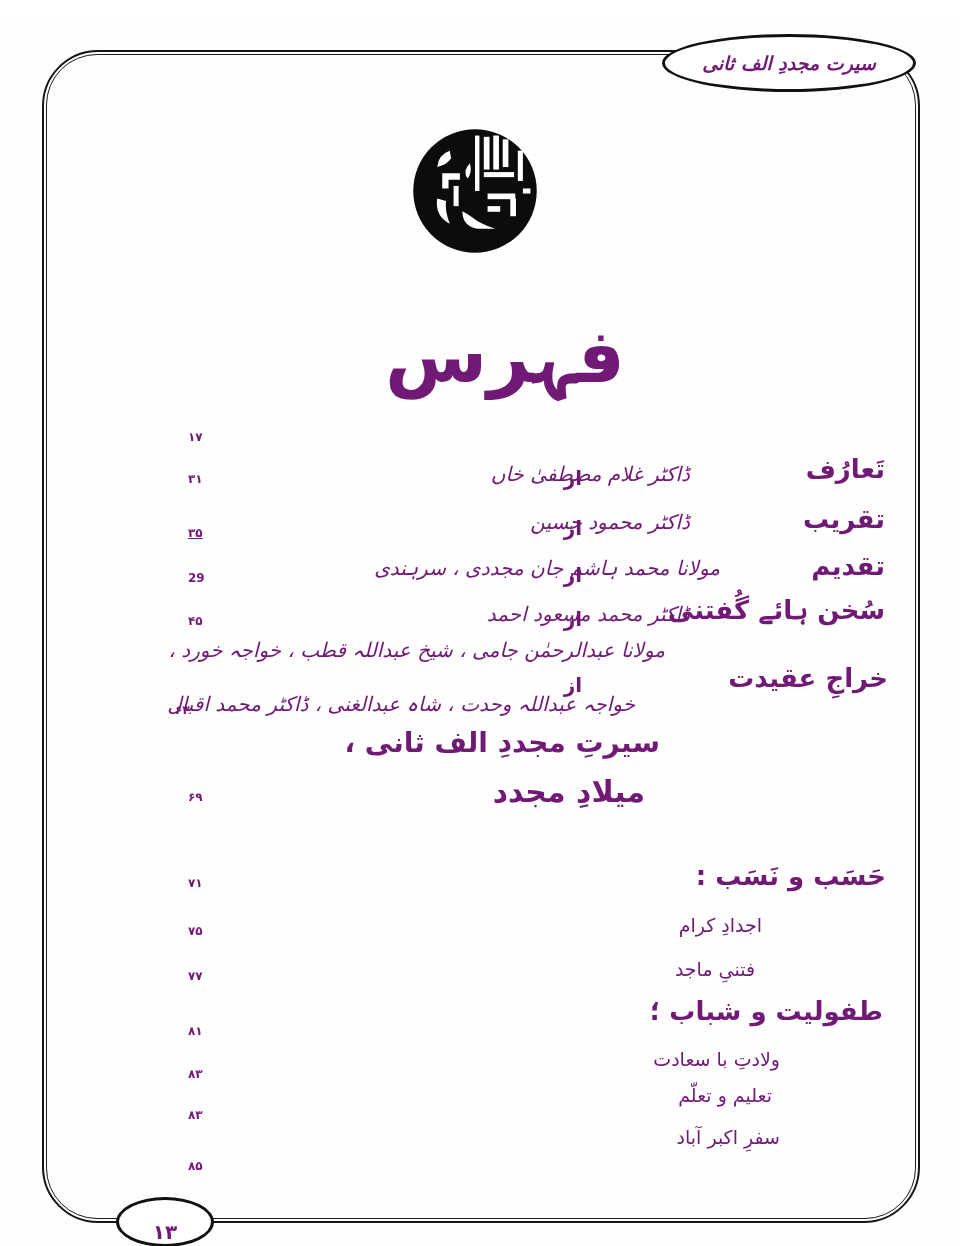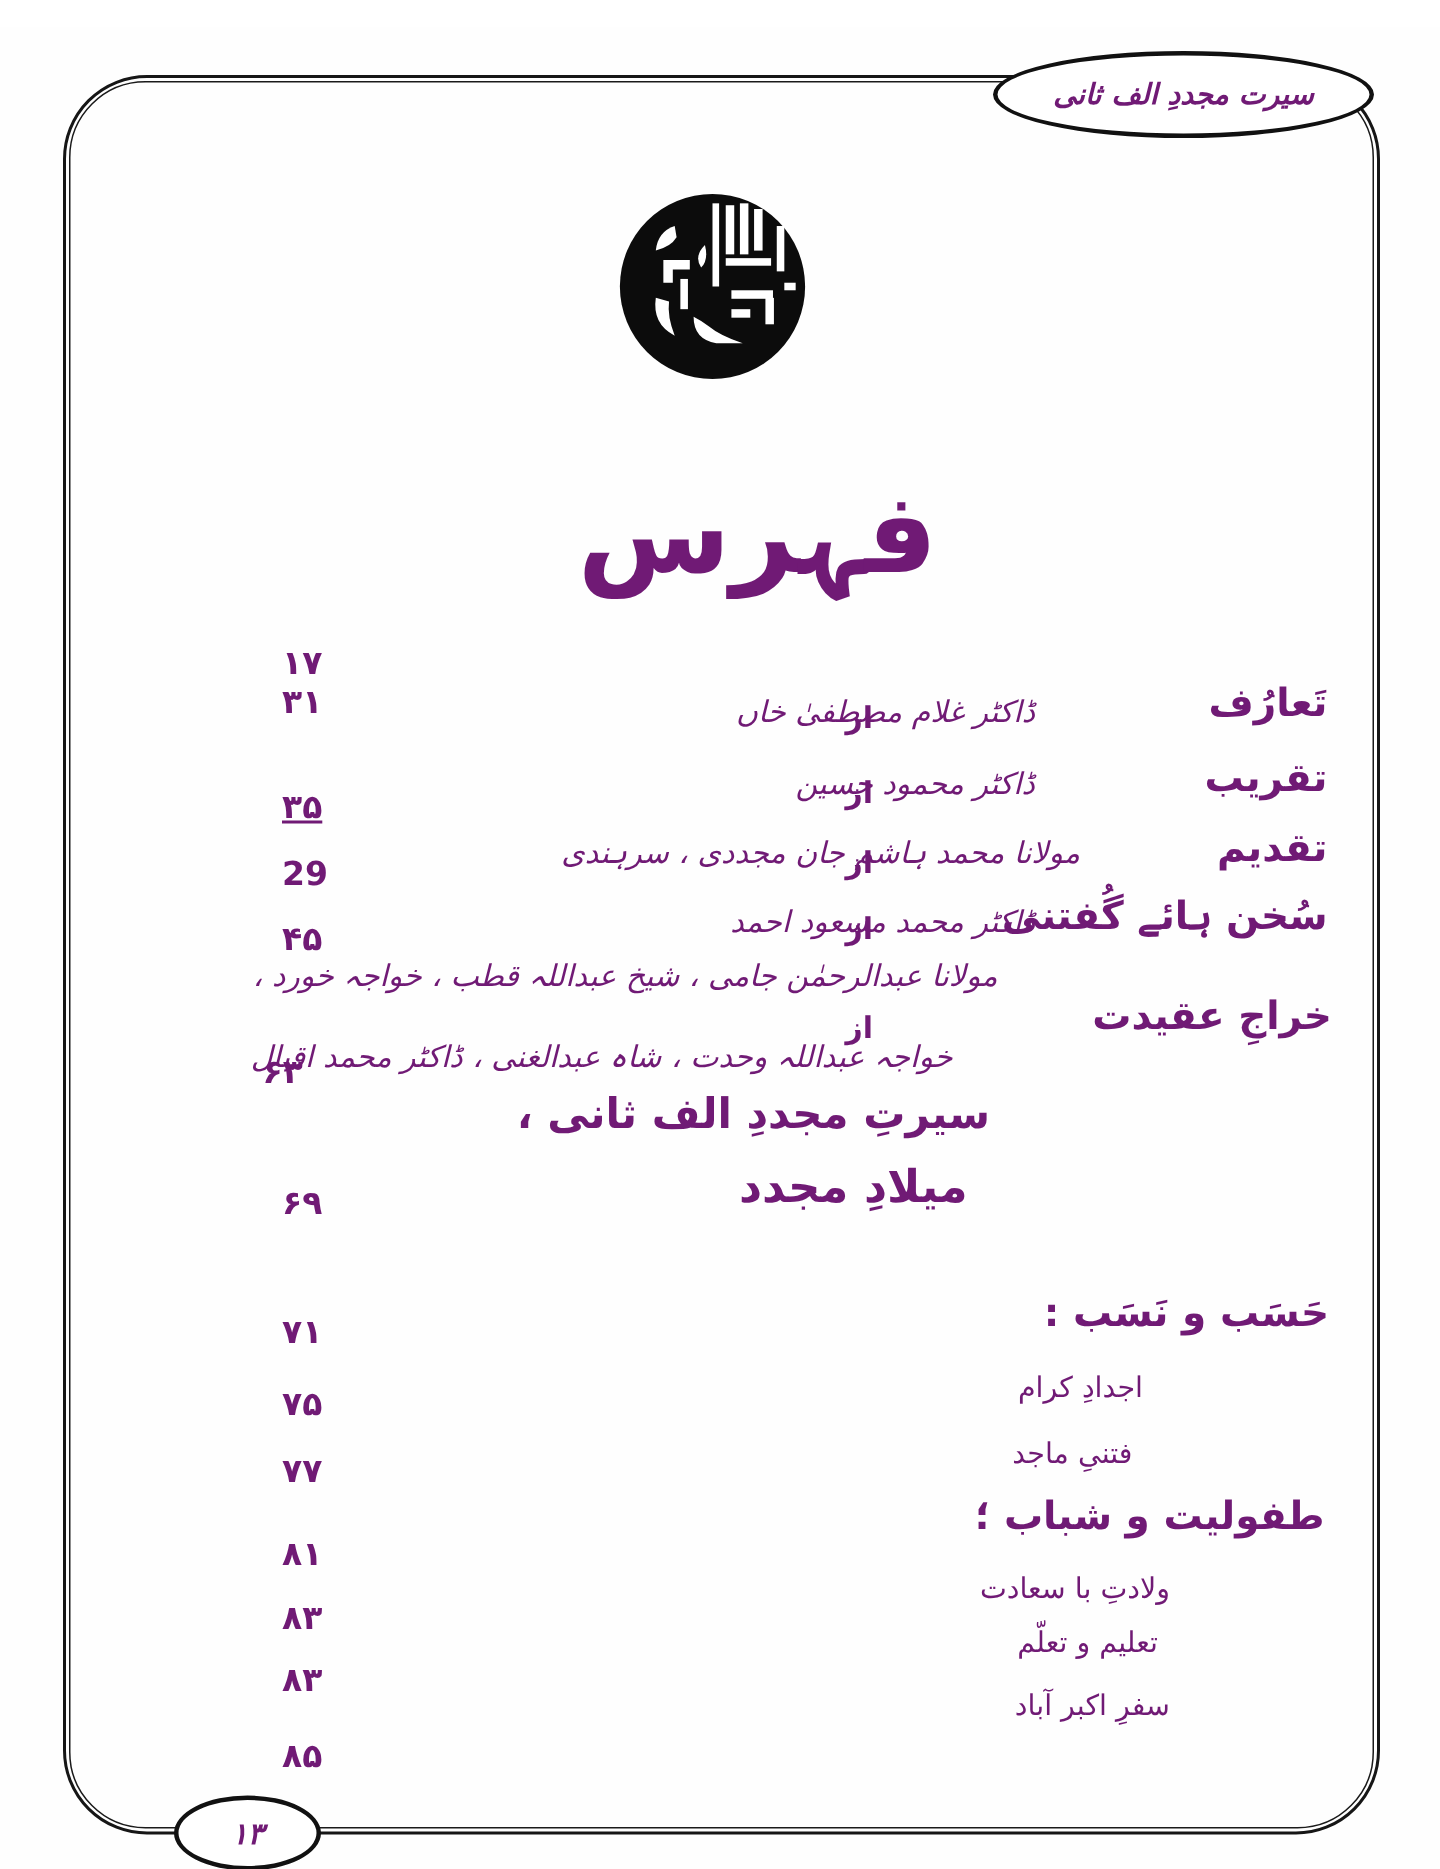--- a/index.html
+++ b/index.html
@@ -31,43 +31,43 @@
   .big-title{
     position:absolute;left:370px;top:292px;width:270px;text-align:center;
     font-size:74px;font-weight:bold;direction:rtl;line-height:1.25;
   }
   
   .t,.s,.a,.num{position:absolute;white-space:nowrap;direction:rtl;}
   .t{font-weight:bold;font-size:26px;}
   .s{font-size:20px;font-weight:bold;}
   .a{font-size:20px;font-style:italic;}
   .sub{font-size:19px;font-weight:normal;}
-  .num{font-size:22px;font-weight:bold;left:188px;}
+  .num{font-size:12px;font-weight:bold;left:188px;}
   .ctr{font-size:28px;}
   
   .e1t{top:436px;right:75px;}   .e1s{top:448px;right:378px;} .e1a{top:444px;right:270px;} .e1n{top:412px;}
-  .e2t{top:486px;right:75px;}   .e2s{top:498px;right:378px;} .e2a{top:492px;right:270px;} .e2n{top:438px;}
+  .e2t{top:486px;right:75px;}   .e2s{top:498px;right:378px;} .e2a{top:492px;right:270px;} .e2n{top:454px;}
   .e3t{top:533px;right:75px;}   .e3s{top:545px;right:378px;} .e3a{top:538px;right:240px;} .e3n{top:508px;text-decoration:underline;}
   .e4t{top:577px;right:75px;}   .e4s{top:589px;right:378px;} .e4a{top:584px;right:270px;} .e4n{top:553px;}
   .e5t{top:645px;right:72px;}   .e5s{top:655px;right:378px;}
   .e5a1{top:620px;right:295px;} .e5a2{top:674px;right:325px;} .e5n{top:596px;}
   .e6t{top:708px;right:300px;}  .e6n{top:685px;left:175px;}
   .e7t{top:756px;right:315px;font-size:30px;} .e7a{top:800px;right:308px;} .e7n{top:772px;}
   .e8t{top:843px;right:74px;}   .e8n{top:858px;}
   .e9t{top:896px;right:198px;}  .e9n{top:906px;}
   .e10t{top:940px;right:205px;} .e10n{top:951px;}
   .e11t{top:978px;right:77px;}  .e11n{top:1006px;}
   .e12t{top:1030px;right:180px;} .e12n{top:1049px;}
   .e13t{top:1066px;right:188px;} .e13n{top:1090px;}
   .e14t{top:1108px;right:180px;} .e14n{top:1141px;}
   
   .page-oval{
     position:absolute;left:116px;top:1179px;width:92px;height:44px;
     background:#fff;border:3.5px solid #111;border-radius:50%;
-    display:flex;align-items:center;justify-content:center;z-index:3;font-style:italic;
+    display:flex;align-items:flex-end;justify-content:center;z-index:3;
   }
   .page-oval span{font-size:20px;font-weight:bold;}
 </style>
 </head>
 <body>
 
 <div class="stage">
 
   <div class="frame"></div>
 

